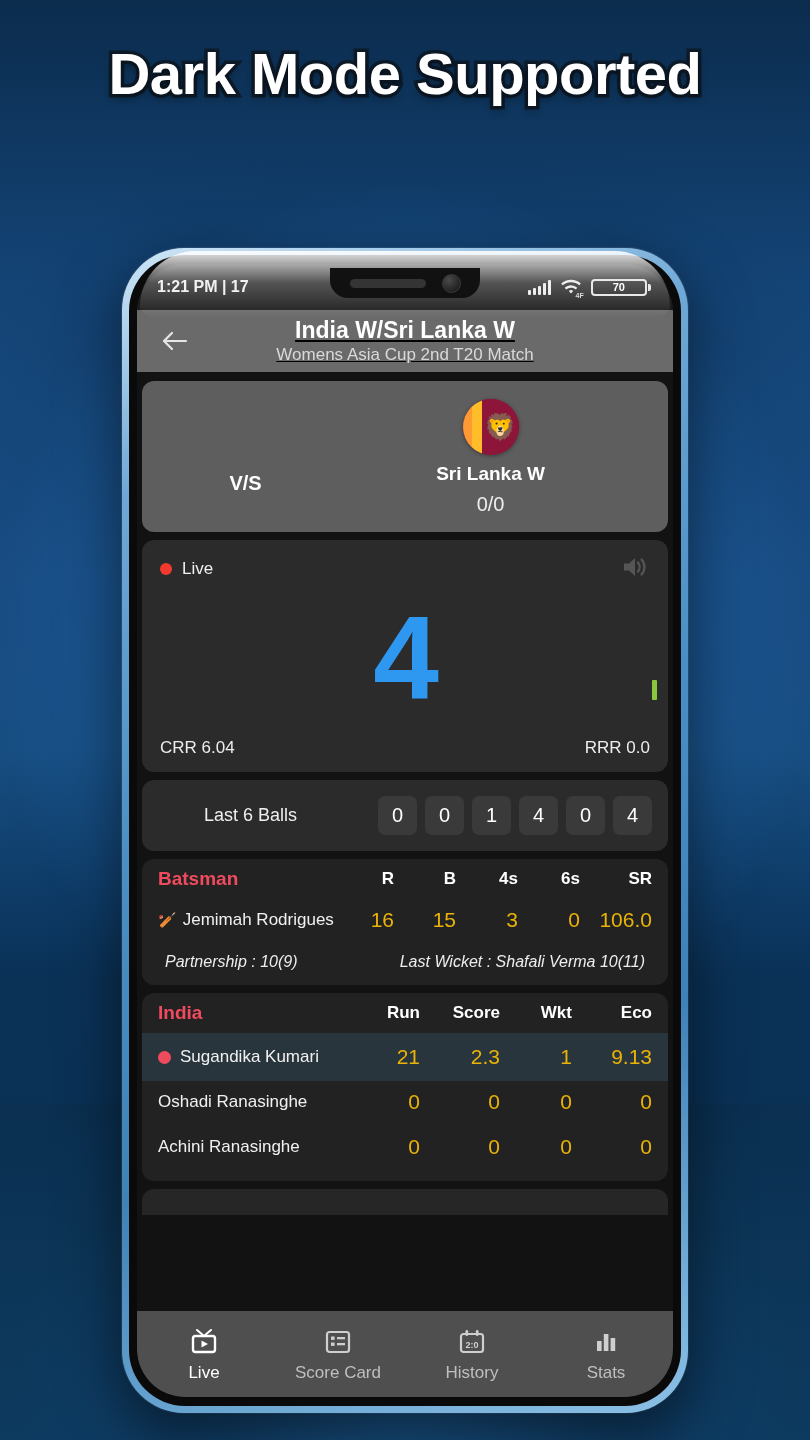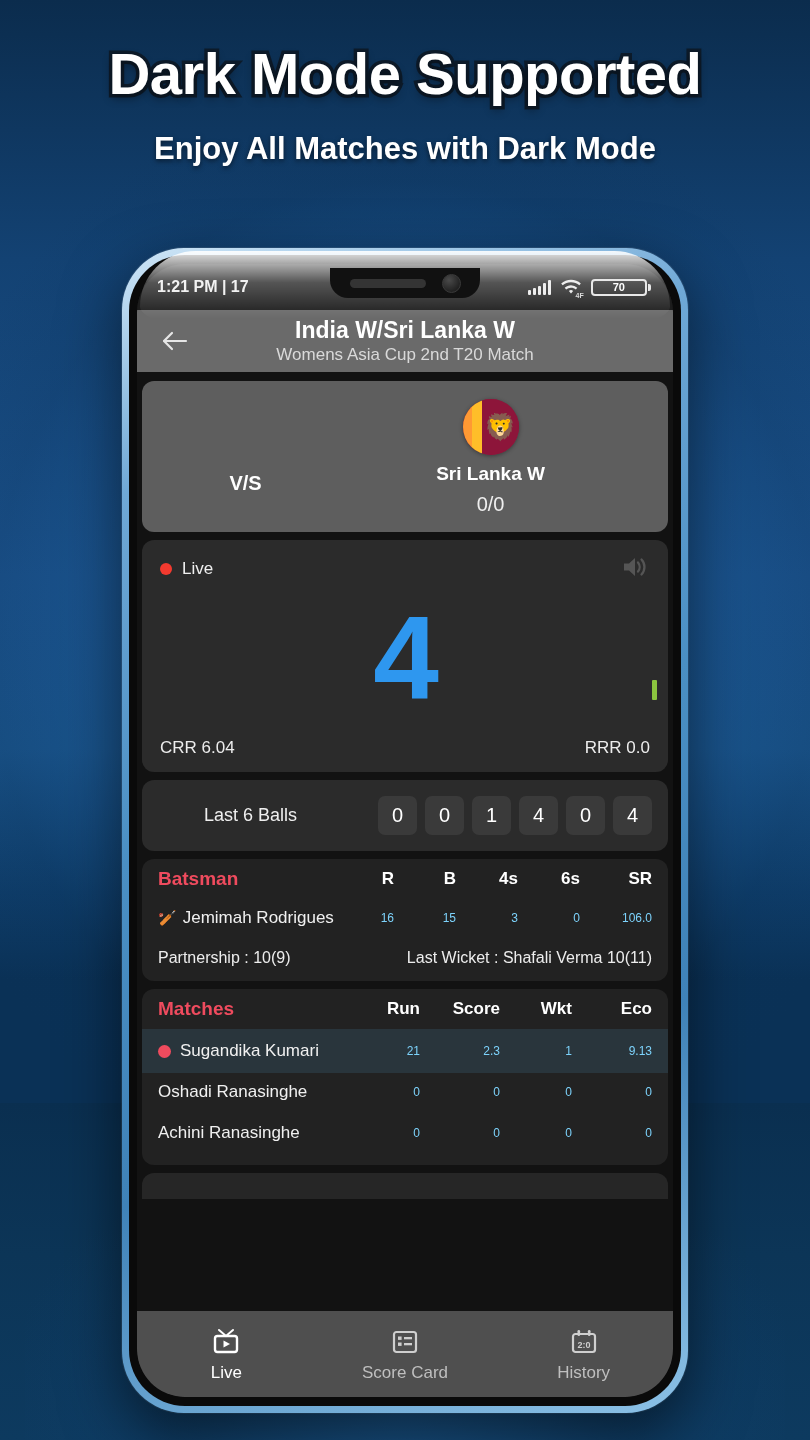--- a/index.html
+++ b/index.html
@@ -120,21 +120,21 @@
     padding: 0 20px; height: 17px; min-width: 34px;
     display: flex; align-items: center; justify-content: center;
     font-size: 11px; font-weight: 700; color: #fff; letter-spacing: 0;
   }
   .battery-tip { width: 3px; height: 7px; background: #e8e8e8; border-radius: 0 2px 2px 0; margin-left: 1px; }
 
   
   .appbar {
     flex: 0 0 62px; height: 62px;
     background: #6a6a6a;
-    display: flex; align-items: center; padding: 0 16px;
+    display: flex; align-items: center; padding: 0 16px; text-decoration: underline;
   }
   .back-btn {
     width: 44px; height: 44px; flex: 0 0 44px;
     display: flex; align-items: center; justify-content: center;
     cursor: pointer;
   }
   .appbar-titles { flex: 1; text-align: center; padding-right: 44px; }
   .appbar-title { font-size: 23px; font-weight: 700; color: #fff; line-height: 1.16; }
   .appbar-sub { font-size: 17px; color: #d9d9d9; line-height: 1.25; margin-top: 1px; }
 
@@ -214,29 +214,29 @@
     display: flex; align-items: center; justify-content: center;
   }
 
   
   .tbl-card { background: #222222; padding: 0 0 10px; overflow:hidden; }
   table { width: 100%; border-collapse: collapse; }
   .tbl-card th, .tbl-card td { padding: 9px 0; }
   .th-title { text-align: left; padding-left: 16px !important; font-size: 19px; font-weight: 700; color: #ef4b5e; }
   .th-num { text-align: right; font-size: 17px; font-weight: 700; color: #fff; }
   .td-name { text-align: left; padding-left: 16px !important; font-size: 17px; color: #f0f0f0; white-space: nowrap; }
-  .td-num { text-align: right; font-size: 12px; color: #7dd3fc; }
+  .td-num { text-align: right; font-size: 21px; color: #eab308; }
   .batsman-card th:nth-child(2), .batsman-card td:nth-child(2){ width: 60px; padding-right: 8px; }
   .batsman-card th:nth-child(3), .batsman-card td:nth-child(3){ width: 62px; padding-right: 8px; }
   .batsman-card th:nth-child(4), .batsman-card td:nth-child(4){ width: 62px; padding-right: 8px; }
   .batsman-card th:nth-child(5), .batsman-card td:nth-child(5){ width: 62px; padding-right: 8px; margin-top: 32px; }
   .batsman-card th:nth-child(6), .batsman-card td:nth-child(6){ width: 80px; padding-right: 16px; }
   .bat-icon { color: #e2703a; font-size: 15px; margin-right: 6px; }
   .tbl-foot { display: flex; justify-content: space-between; align-items: center;
-    padding: 12px 16px 4px; font-size: 16px; color: #ededed; }
+    padding: 12px 23px 4px; font-size: 16px; color: #ededed; font-style: italic; }
 
   .bowler-card th:nth-child(2), .bowler-card td:nth-child(2){ width: 72px; padding-right: 10px; }
   .bowler-card th:nth-child(3), .bowler-card td:nth-child(3){ width: 80px; padding-right: 10px; }
   .bowler-card th:nth-child(4), .bowler-card td:nth-child(4){ width: 72px; padding-right: 10px; }
   .bowler-card th:nth-child(5), .bowler-card td:nth-child(5){ width: 86px; padding-right: 16px; }
   tr.active-row { background: #29353c; }
   tr.active-row td { padding-top: 12px; padding-bottom: 12px; }
   .bowl-dot { display:inline-block; width: 13px; height: 13px; border-radius: 50%;
     background: #ef4b5e; margin-right: 9px; vertical-align: middle; }
   .bowler-card tbody tr:not(.active-row) td { padding-bottom: 12px; }
@@ -260,21 +260,20 @@
 </head>
 <body>
 
 <div class="bg-base"></div>
 <div class="bg-glow"></div>
 <div class="bg-band"></div>
 <div class="bg-band-glow"></div>
 
 <div class="promo">
   <h1>Dark Mode Supported</h1>
-  <h2>Enjoy All Matches with Dark Mode</h2>
 </div>
 
 <div class="phone">
   <div class="phone-gloss"></div>
   <div class="phone-body">
     <div class="screen">
 
       <div class="statusbar">
         <div class="notch">
           <div class="speaker-slot"></div>
@@ -404,21 +403,21 @@
           <div class="tbl-foot">
             <span>Partnership : 10(9)</span>
             <span>Last Wicket : Shafali Verma 10(11)</span>
           </div>
         </div>
 
         <div class="card tbl-card bowler-card">
           <table>
             <thead>
               <tr>
-                <th class="th-title">Matches</th>
+                <th class="th-title">India</th>
                 <th class="th-num">Run</th>
                 <th class="th-num">Score</th>
                 <th class="th-num">Wkt</th>
                 <th class="th-num">Eco</th>
               </tr>
             </thead>
             <tbody>
               <tr class="active-row">
                 <td class="td-name">
                   <span class="bowl-dot"></span><span>Sugandika Kumari</span>
@@ -476,17 +475,27 @@
           <div class="nav-icon">
             <svg width="30" height="30" viewBox="0 0 30 30">
               <rect x="4" y="7" width="22" height="18" rx="2.5" stroke="#cfcfcf" stroke-width="2.2" fill="none"></rect>
               <rect x="8.5" y="3" width="2.6" height="6" rx="1.2" fill="#cfcfcf"></rect>
               <rect x="18.9" y="3" width="2.6" height="6" rx="1.2" fill="#cfcfcf"></rect>
               <text x="15" y="21" font-size="9" font-weight="700" fill="#cfcfcf" text-anchor="middle" font-family="Liberation Sans, sans-serif">2:0</text>
             </svg>
           </div>
           <div class="nav-label">History</div>
         </div>
+        <div class="navitem">
+          <div class="nav-icon">
+            <svg width="30" height="30" viewBox="0 0 30 30">
+              <rect x="6" y="14" width="4.6" height="10" fill="#cfcfcf"></rect>
+              <rect x="12.8" y="7" width="4.6" height="17" fill="#cfcfcf"></rect>
+              <rect x="19.6" y="11" width="4.6" height="13" fill="#cfcfcf"></rect>
+            </svg>
+          </div>
+          <div class="nav-label">Stats</div>
+        </div>
       </div>
 
     </div>
   </div>
 </div>
 
 </body></html>

